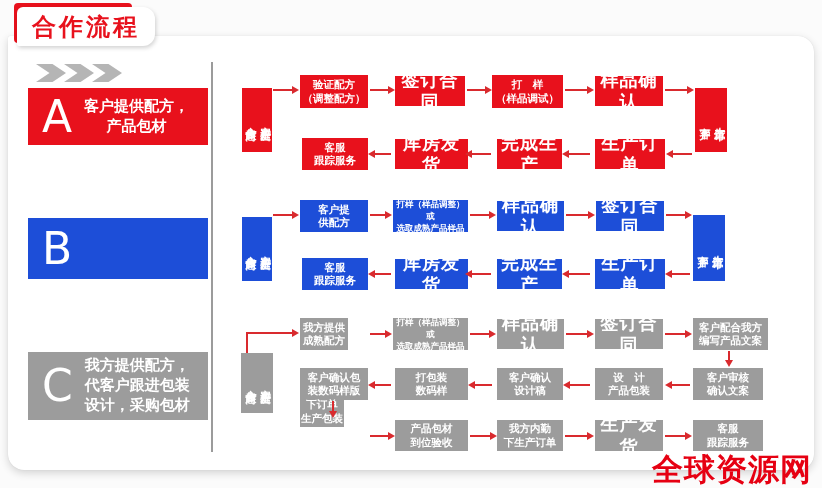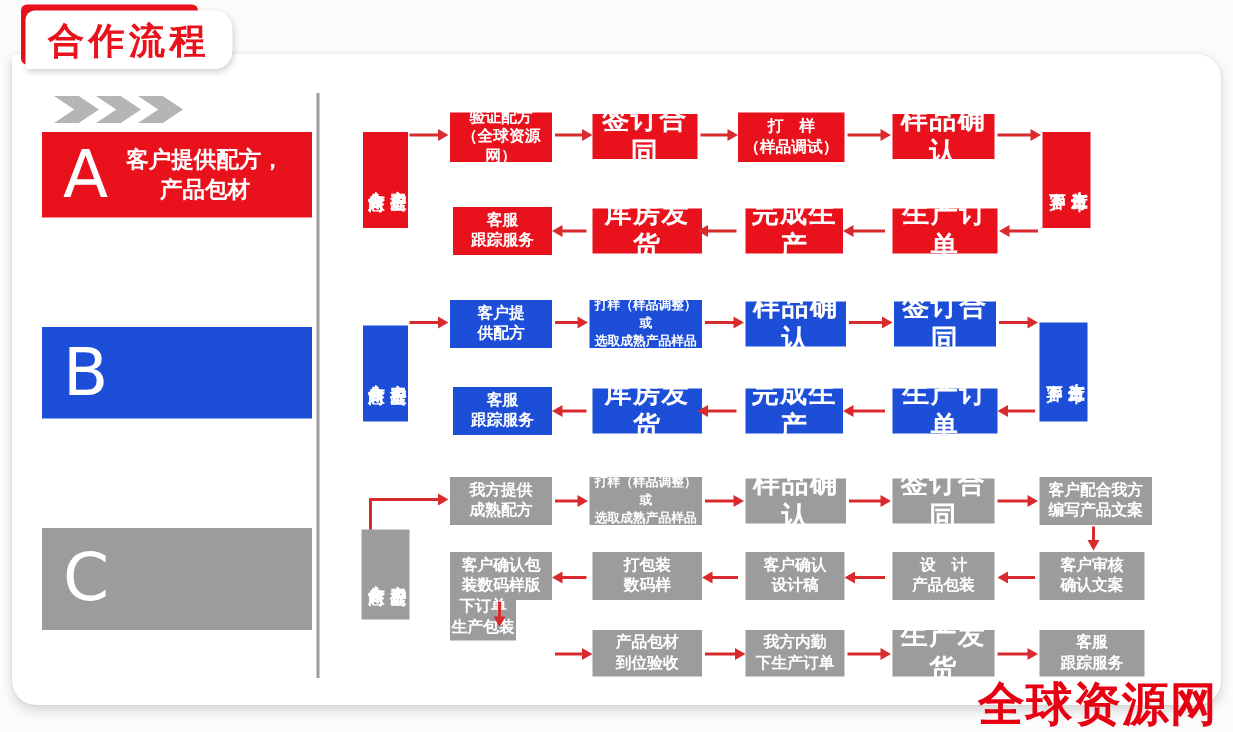--- a/index.html
+++ b/index.html
@@ -74,21 +74,21 @@
   <span class="dsc">客户提供配方，
 产品包材</span>
 </div>
 
 <div class="vbx bg-red" style="left:242px;top:88px;width:30px;height:64px">
   <span class="vcol">合作意向</span>
   <span class="vcol">客户提出</span>
 </div>
 
 <div class="bx bg-red f10" style="left:300px;top:75px;width:68px;height:33px">验证配方
-（全球资源网）</div>
+（调整配方）</div>
 <div class="bx bg-red f13" style="left:395px;top:76px;width:70px;height:30px">签订合同</div>
 <div class="bx bg-red f10" style="left:492px;top:75px;width:71px;height:33px">打　样
 （样品调试）</div>
 <div class="bx bg-red f13" style="left:595px;top:76px;width:68px;height:30px">样品确认</div>
 
 <div class="vbx bg-red" style="left:695px;top:88px;width:32px;height:64px">
   <span class="vcol">客户下</span>
   <span class="vcol">生产订单</span>
 </div>
 
@@ -140,28 +140,31 @@
 <div class="ar r" style="left:470px;top:214px;width:20px"></div>
 <div class="ar r" style="left:566px;top:214px;width:23px"></div>
 <div class="ar r" style="left:666px;top:214px;width:20px"></div>
 <div class="ar l" style="left:671px;top:273px;width:19px"></div>
 <div class="ar l" style="left:568px;top:273px;width:22px"></div>
 <div class="ar l" style="left:471px;top:273px;width:20px"></div>
 <div class="ar l" style="left:374px;top:273px;width:17px"></div>
 
 <div class="blk bg-gy" style="left:28px;top:352px;width:180px;height:68px">
   <span class="ltr">C</span>
+  <span class="dsc">我方提供配方，
+代客户跟进包装
+设计，采购包材</span>
 </div>
 
 <div class="vbx bg-gy" style="left:241px;top:353px;width:32px;height:60px">
   <span class="vcol">合作意向</span>
   <span class="vcol">客户提出</span>
 </div>
 
-<div class="bx bg-gy f10" style="left:300px;top:318px;width:68px;height:32px">我方提供
+<div class="bx bg-gy f10" style="left:300px;top:318px;width:48px;height:32px">我方提供
 成熟配方</div>
 <div class="bx bg-gy f8" style="left:393px;top:318px;width:75px;height:32px">打样（样品调整）或
 选取成熟产品样品</div>
 <div class="bx bg-gy f13" style="left:497px;top:319px;width:67px;height:30px">样品确认</div>
 <div class="bx bg-gy f13" style="left:595px;top:319px;width:68px;height:30px">签订合同</div>
 <div class="bx bg-gy f10" style="left:693px;top:318px;width:75px;height:32px">客户配合我方
 编写产品文案</div>
 
 <div class="bx bg-gy f10" style="left:300px;top:368px;width:68px;height:32px">客户确认包
 装数码样版</div>

